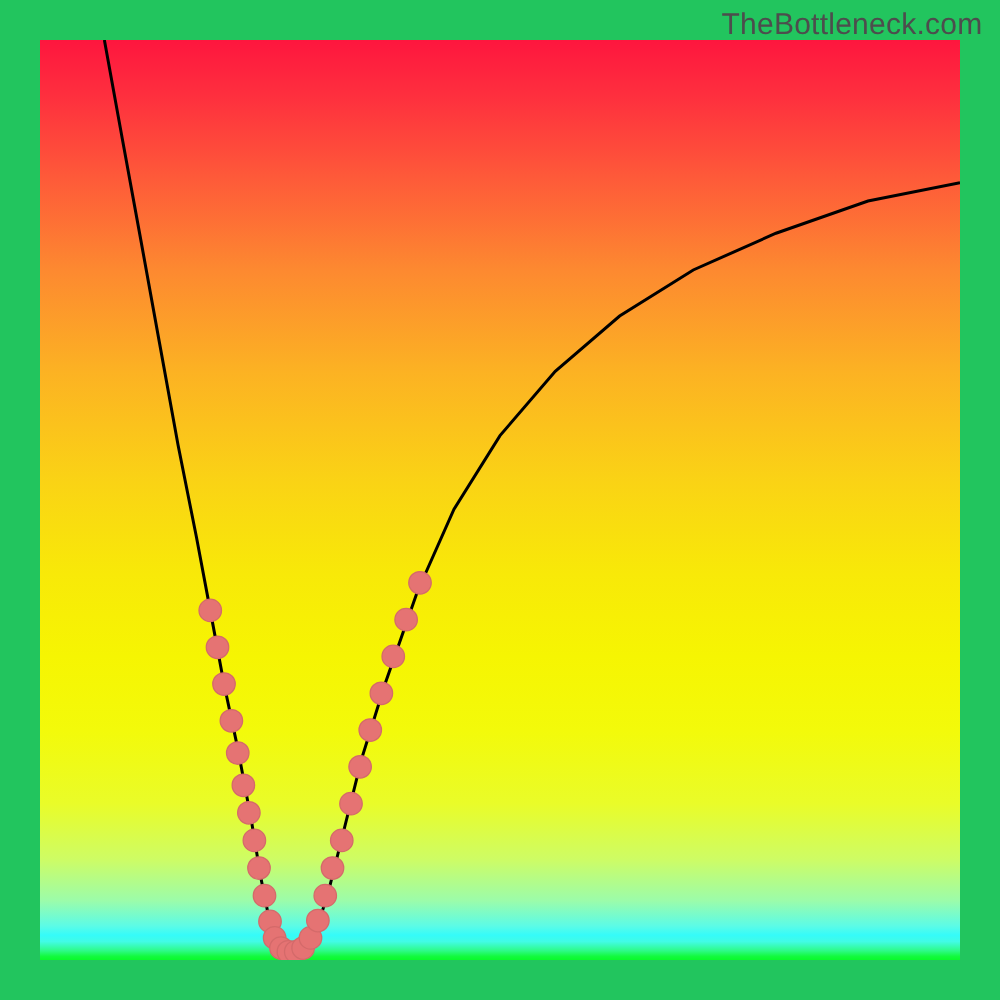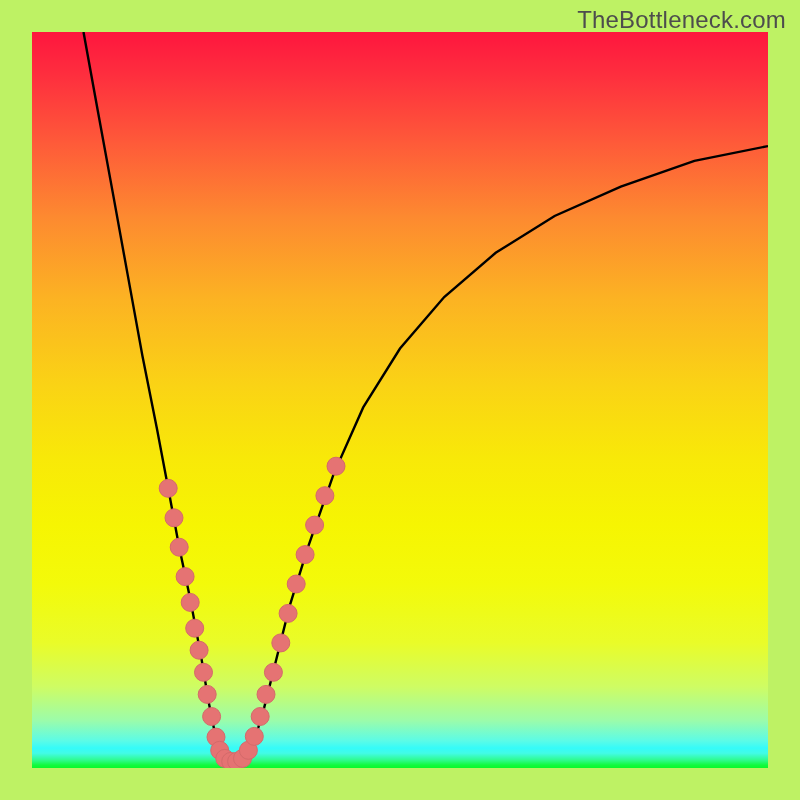--- a/index.html
+++ b/index.html
@@ -10,21 +10,21 @@
     overflow: hidden;
     background: #000;
     font-family: Arial, Helvetica, sans-serif;
   }
   .frame {
     position: absolute;
     left: 0;
     top: 0;
     width: 800px;
     height: 800px;
-    background: #bef264;
+    background: #22c55e;
   }
   .plot {
     position: absolute;
     left: 32px;
     top: 32px;
     width: 736px;
     height: 736px;
     overflow: hidden;
   }
   .gradient {

